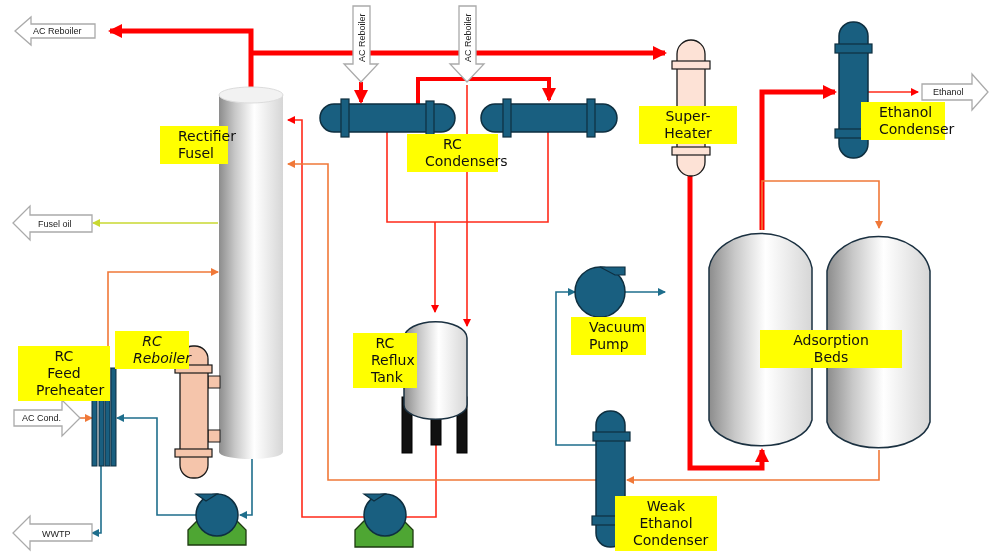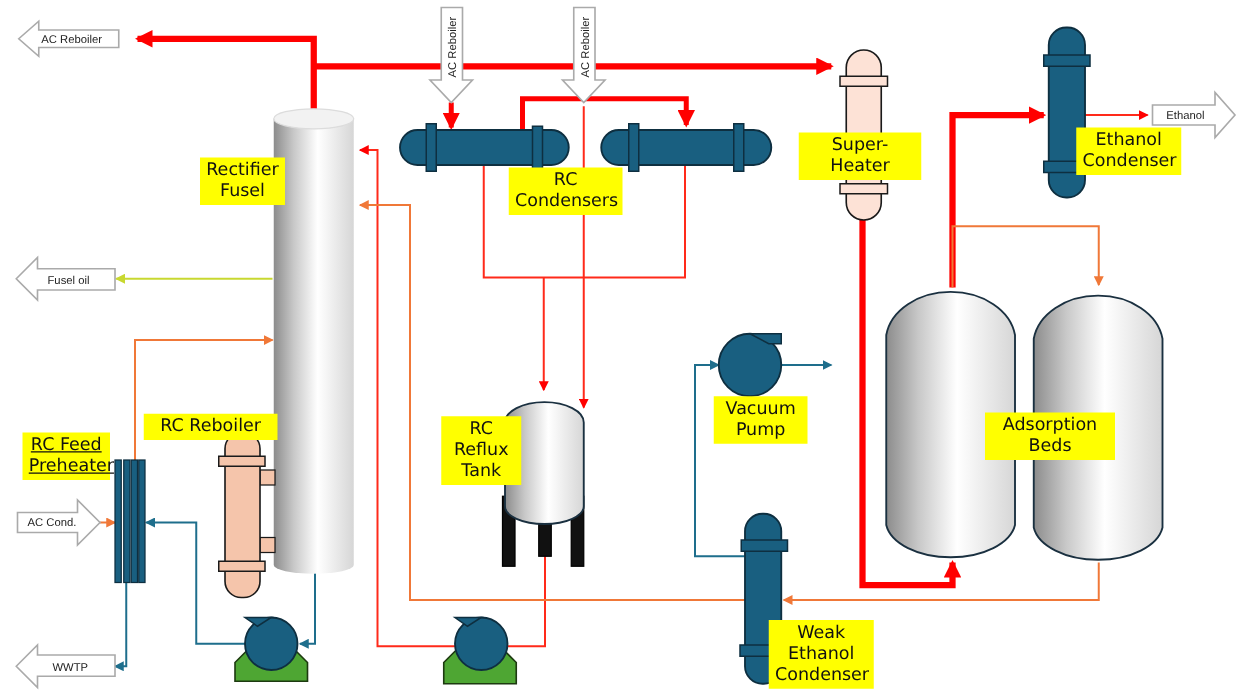--- a/index.html
+++ b/index.html
@@ -1,18 +1,18 @@
 <!DOCTYPE html>
 <html><head>
 <meta charset="utf-8">
 <style>
   html, body { margin: 0; padding: 0; background: #ffffff; }
   body { width: 1000px; height: 557px; overflow: hidden; position: relative; font-family: "Liberation Sans", sans-serif; }
   svg { position: absolute; left: 0; top: 0; }
-  .lbl { position: absolute; background: #ffff00; color: #111; font-size: 14px; line-height: 17px; text-align: center; padding: 2px 5px; box-sizing: border-box; font-family: "DejaVu Sans", sans-serif; }
+  .lbl { position: absolute; background: #ffff00; color: #111; font-size: 14px; line-height: 17px; text-align: center; padding: 2px 18px; box-sizing: border-box; font-family: "DejaVu Sans", sans-serif; }
   .arrow-text { font-family: "Liberation Sans", sans-serif; font-size: 9px; fill: #222; }
 </style>
 </head>
 <body>
 
 <svg width="1000" height="557" viewBox="0 0 1000 557">
   <defs>
     <linearGradient id="cyl" x1="0" x2="1" y1="0" y2="0">
       <stop offset="0" stop-color="#8c8c8c"></stop>
       <stop offset="0.25" stop-color="#c8c8c8"></stop>
@@ -184,23 +184,23 @@
     <path d="M364,494 L385,494 L374,501 Z" fill="#195f80" stroke="#0e2f40" stroke-width="1.2"></path>
   </g>
 </svg>
 
 <div class="lbl" style="left:160px;top:126px;width:68px;white-space:pre-line;">Rectifier
 Fusel</div>
 <div class="lbl" style="left:407px;top:134px;width:91px;">RC Condensers</div>
 <div class="lbl" style="left:639px;top:106px;width:98px;">Super-Heater</div>
 <div class="lbl" style="left:861px;top:102px;width:84px;white-space:pre-line;">Ethanol
 Condenser</div>
-<div class="lbl" style="left:115px;top:331px;width:107px;">RC Reboiler</div>
-<div class="lbl" style="left:18px;top:346px;width:70px;white-space:pre-line;text-decoration:underline;">RC Feed
+<div class="lbl" style="left:115px;top:331px;width:74px;font-style:italic;">RC Reboiler</div>
+<div class="lbl" style="left:18px;top:346px;width:92px;white-space:pre-line;">RC Feed
 Preheater</div>
 <div class="lbl" style="left:353px;top:333px;width:64px;white-space:pre-line;">RC
 Reflux
 Tank</div>
 <div class="lbl" style="left:571px;top:317px;width:75px;white-space:pre-line;">Vacuum
 Pump</div>
-<div class="lbl" style="left:760px;top:330px;width:104px;margin-left:28px;">Adsorption Beds</div>
-<div class="lbl" style="left:615px;top:496px;width:84px;white-space:pre-line;">Weak Ethanol
+<div class="lbl" style="left:760px;top:330px;width:142px;">Adsorption Beds</div>
+<div class="lbl" style="left:615px;top:496px;width:102px;white-space:pre-line;">Weak Ethanol
 Condenser</div>
 
 </body></html>

